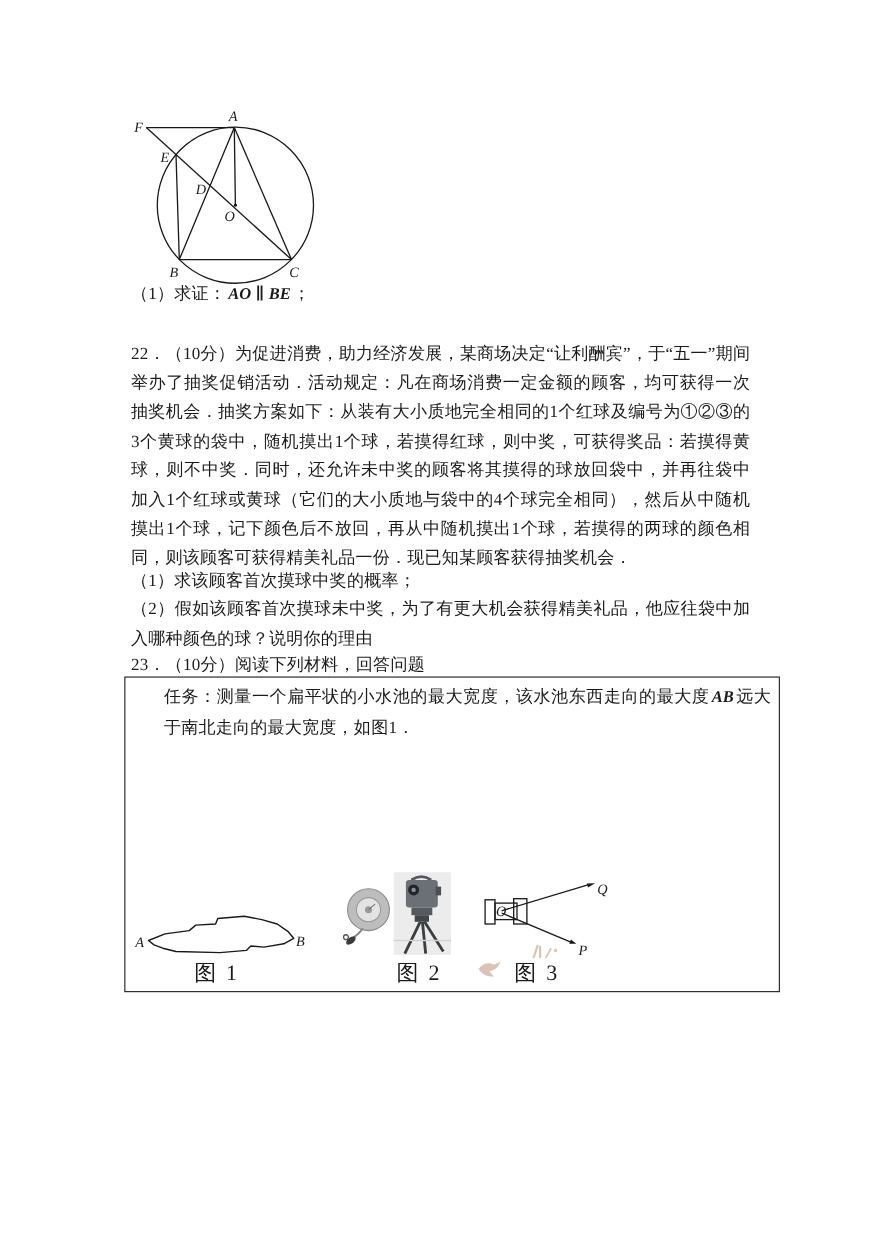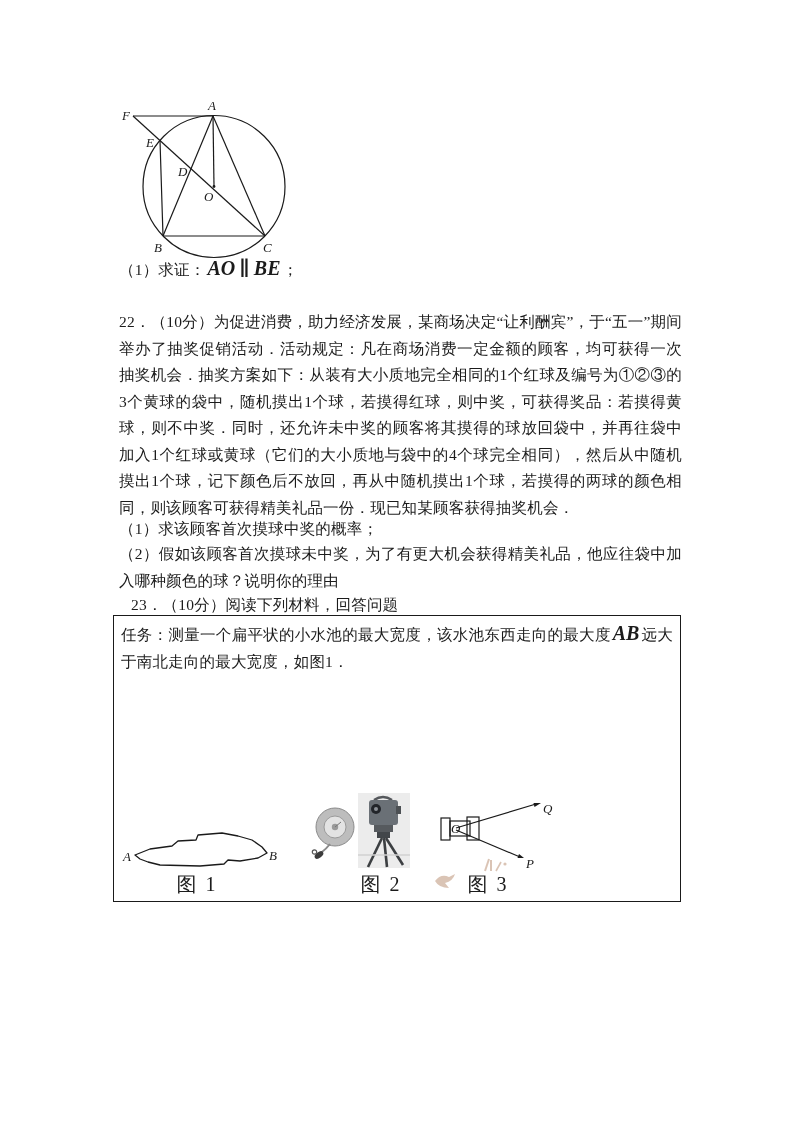--- a/index.html
+++ b/index.html
@@ -2,22 +2,22 @@
 <html><head>
 <meta charset="utf-8">
 <style>
   html,body{margin:0;padding:0;background:#fff;}
   .page{position:relative;width:794px;height:1123px;background:#ffffff;overflow:hidden;
         font-family:"Liberation Serif","DejaVu Serif",serif;color:#1b1b1b;}
   .abs{position:absolute;}
   .txt{font-size:15.5px;line-height:26.5px;letter-spacing:0.2px;}
   .just{text-align:justify;text-justify:inter-ideograph;}
   .math{font-family:"Liberation Serif","DejaVu Serif",serif;font-style:italic;font-weight:bold;
-        font-size:20px;margin:0 2px;letter-spacing:0;}
-  .box{border:1.5px solid #1a1a1a;}
+        font-size:15px;margin:0 2px;letter-spacing:0;}
+  .box{border:1.5px solid #1a1a1a;padding-left:28px;}
   .boxtxt{font-size:15.5px;line-height:27px;letter-spacing:0.2px;}
   .caption{font-size:20px;text-align:center;letter-spacing:2px;}
   svg text{font-family:"Liberation Serif","DejaVu Serif",serif;}
   .figlabel{font-style:italic;font-size:13px;fill:#1b1b1b;}
 </style>
 </head>
 <body>
 
 <div class="page">
 
@@ -43,21 +43,21 @@
   </svg>
 
   <div class="abs txt" style="left:119px;top:255px;">
     <span>（1）求证：</span><span class="math">AO</span><span class="math">∥</span><span class="math">BE</span><span>；</span>
   </div>
 
   <div class="abs txt just" style="left:119px;top:309px;width:563px;">22．（10分）为促进消费，助力经济发展，某商场决定“让利酬宾”，于“五一”期间举办了抽奖促销活动．活动规定：凡在商场消费一定金额的顾客，均可获得一次抽奖机会．抽奖方案如下：从装有大小质地完全相同的1个红球及编号为①②③的3个黄球的袋中，随机摸出1个球，若摸得红球，则中奖，可获得奖品：若摸得黄球，则不中奖．同时，还允许未中奖的顾客将其摸得的球放回袋中，并再往袋中加入1个红球或黄球（它们的大小质地与袋中的4个球完全相同），然后从中随机摸出1个球，记下颜色后不放回，再从中随机摸出1个球，若摸得的两球的颜色相同，则该顾客可获得精美礼品一份．现已知某顾客获得抽奖机会．</div>
   <div class="abs txt" style="left:119px;top:516px;width:563px;font-family:Liberation Serif, serif;">（1）求该顾客首次摸球中奖的概率；</div>
   <div class="abs txt just" style="left:119px;top:541px;width:563px;">（2）假如该顾客首次摸球未中奖，为了有更大机会获得精美礼品，他应往袋中加入哪种颜色的球？说明你的理由</div>
 
-  <div class="abs txt" style="left:119px;top:592px;width:563px;margin-left:12px;">23．（10分）阅读下列材料，回答问题</div>
+  <div class="abs txt" style="left:119px;top:592px;width:563px;">23．（10分）阅读下列材料，回答问题</div>
 
   <div class="abs box" style="left:113px;top:615px;width:566px;height:285px;">
     <div class="boxtxt just" style="margin:4px 7px 0 7px;">
       <span>任务：测量一个扁平状的小水池的最大宽度，该水池东西走向的最大度</span><span class="math">AB</span><span>远大于南北走向的最大宽度，如图1．</span>
     </div>
   </div>
 
   <svg class="abs" style="left:122px;top:814px;" width="162" height="60" viewBox="0 0 162 60">
     <path d="M13,41 L28,35 L50,32 L56,27 L74,26 L76,21 L100,19 L116,22 L130,26 L140,33 L145,39
              L136,44 L118,47 L106,46 L102,50 L78,52 L38,51 L26,48 L18,45 Z" fill="none" stroke="#1a1a1a" stroke-width="1.3" stroke-linejoin="round"></path>

